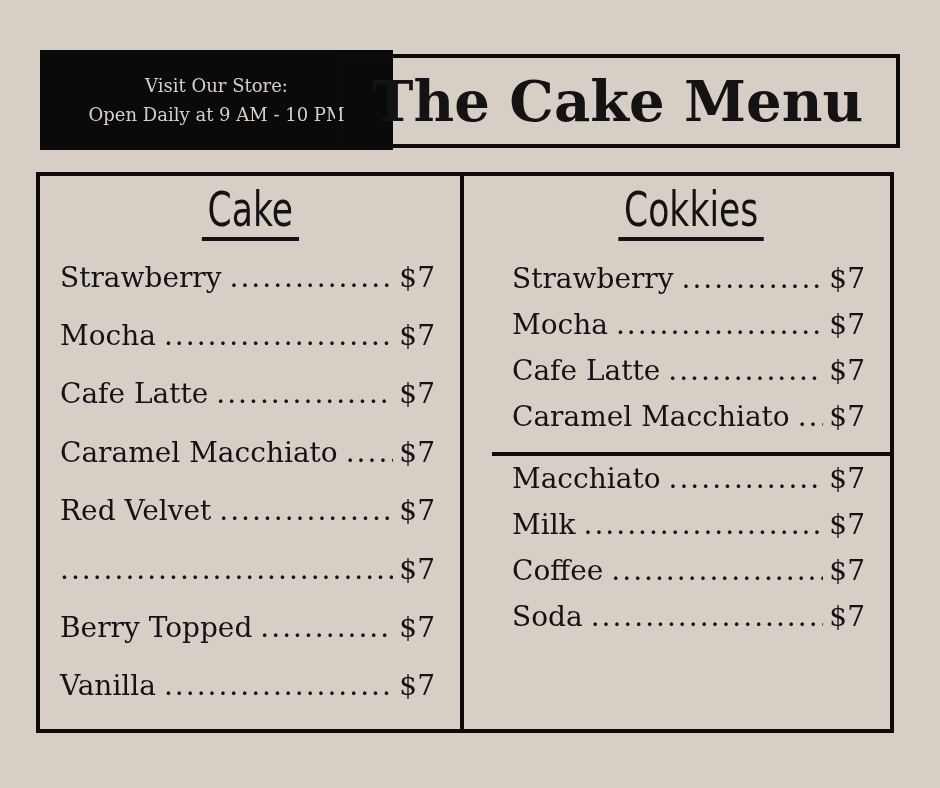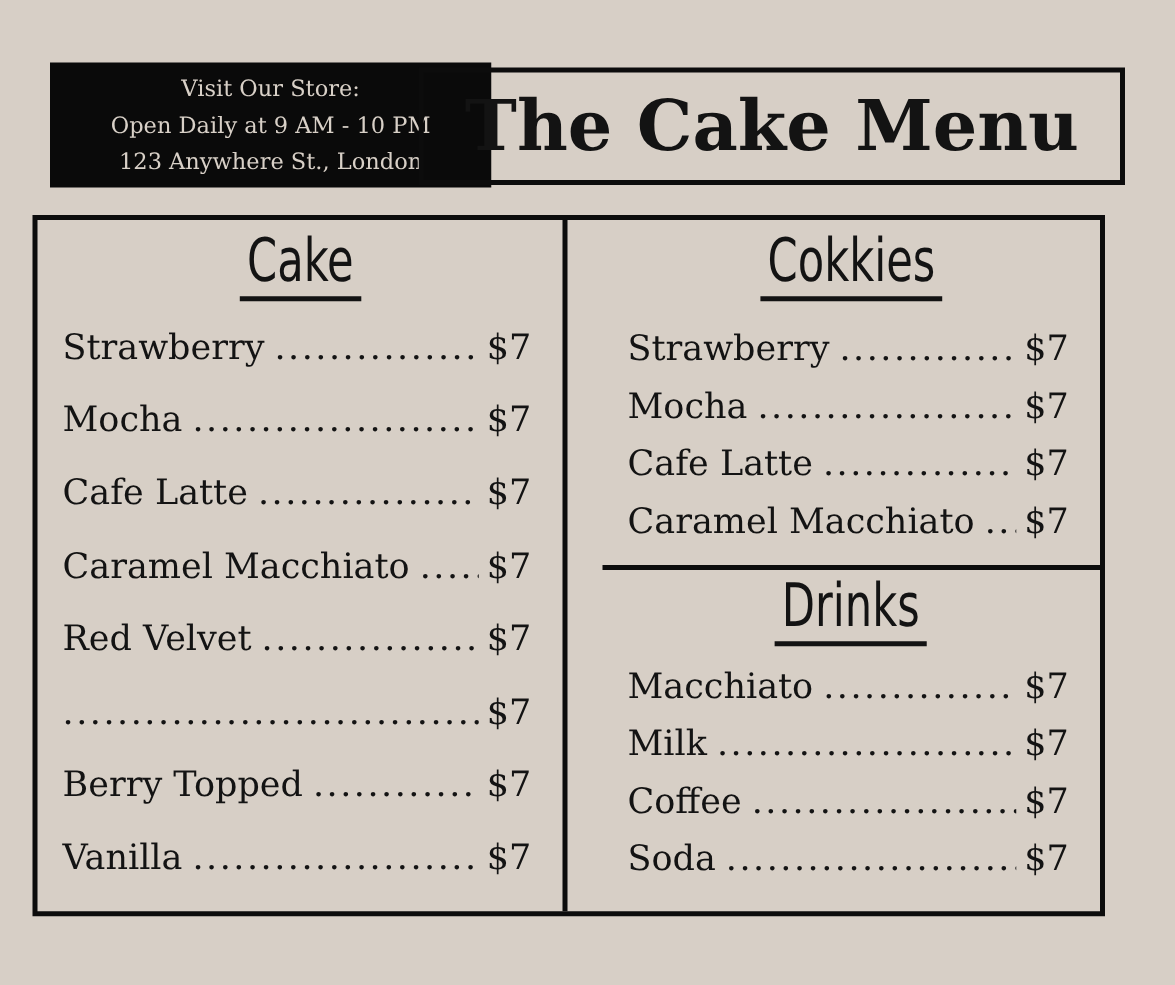--- a/index.html
+++ b/index.html
@@ -30,21 +30,21 @@
   }
   .main-title {
     font-family:"DejaVu Serif", serif;
     font-weight:bold;
     font-size:56px;
     white-space:nowrap;
   }
 
   
   .menu-box {
-    position:absolute; left:26px; top:172px;
+    position:absolute; left:36px; top:172px;
     width:858px; height:561px;
     border:4px solid #0c0c0c;
     display:flex;
   }
   .col-left {
     width:424px; height:100%;
     border-right:4px solid #0c0c0c;
     overflow:hidden;
   }
   .col-right { flex:1; height:100%; overflow:hidden; display:flex; flex-direction:column;padding-left:28px; }
@@ -88,21 +88,20 @@
   .section-top .menu-list { padding-top:8px; }
   .section-bottom { flex:1; overflow:hidden; }
   .section-bottom .section-head { margin-top:4px; height:66px; }
 </style>
 </head>
 <body>
 
 <div class="info-box">
   <div>Visit Our Store:</div>
   <div>Open Daily at 9 AM - 10 PM</div>
-  <div>123 Anywhere St., London</div>
 </div>
 
 <div class="title-box">
   <div class="main-title">The Cake Menu</div>
 </div>
 
 <div class="menu-box">
 
   <div class="col-left">
     <div class="section-head">
@@ -175,23 +174,20 @@
         </div>
         <div class="menu-item">
           <span class="item-label">Caramel Macchiato</span>
           <span class="dots">................................................................................</span>
           <span class="item-price">$7</span>
         </div>
       </div>
     </div>
 
     <div class="section-bottom">
-      <div class="section-head">
-        <span class="head-text">Drinks</span>
-      </div>
       <div class="menu-list">
         <div class="menu-item">
           <span class="item-label">Macchiato</span>
           <span class="dots">................................................................................</span>
           <span class="item-price">$7</span>
         </div>
         <div class="menu-item">
           <span class="item-label">Milk</span>
           <span class="dots">................................................................................</span>
           <span class="item-price">$7</span>

